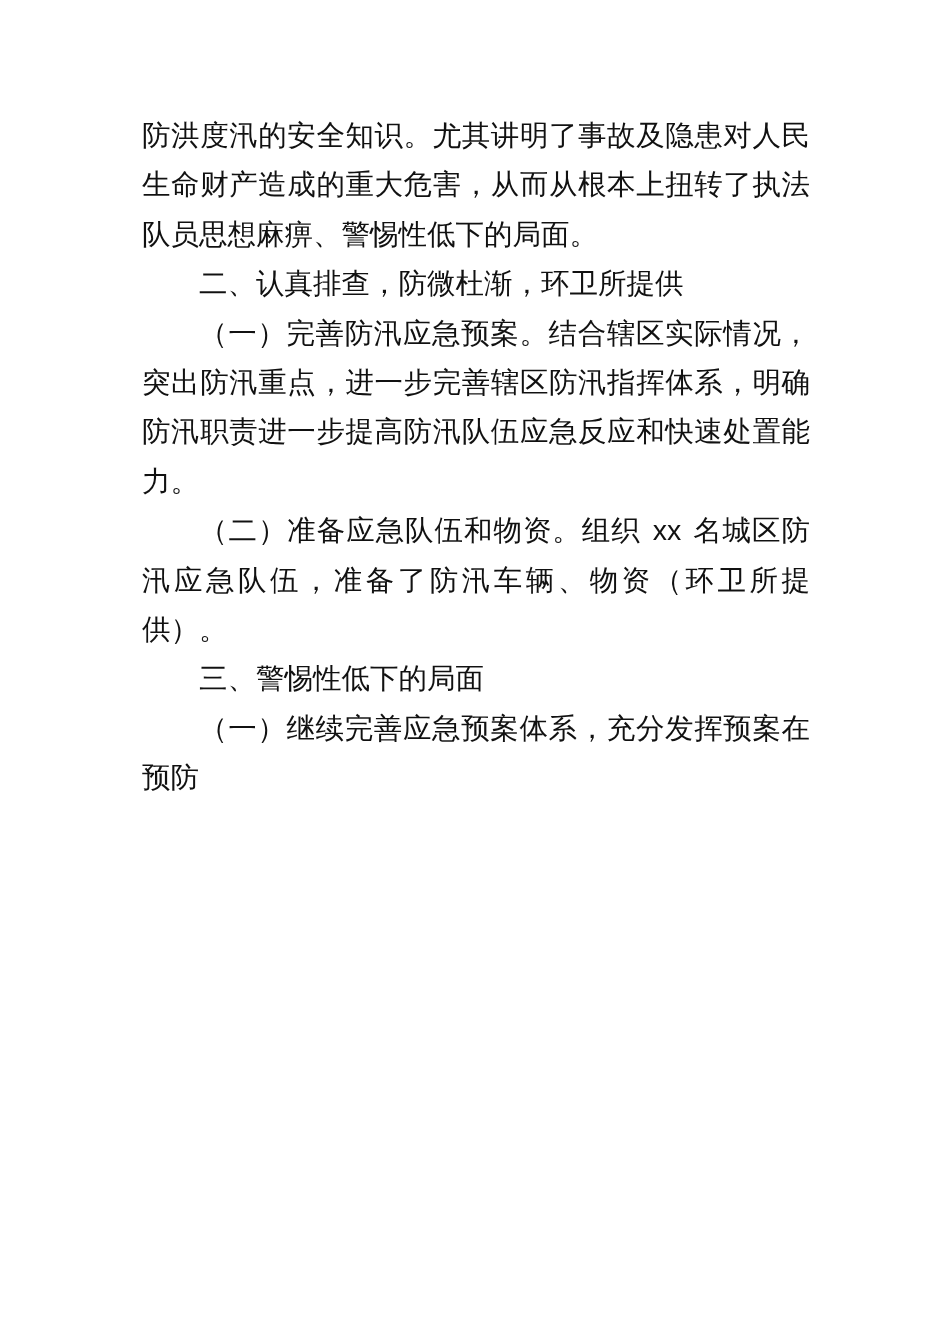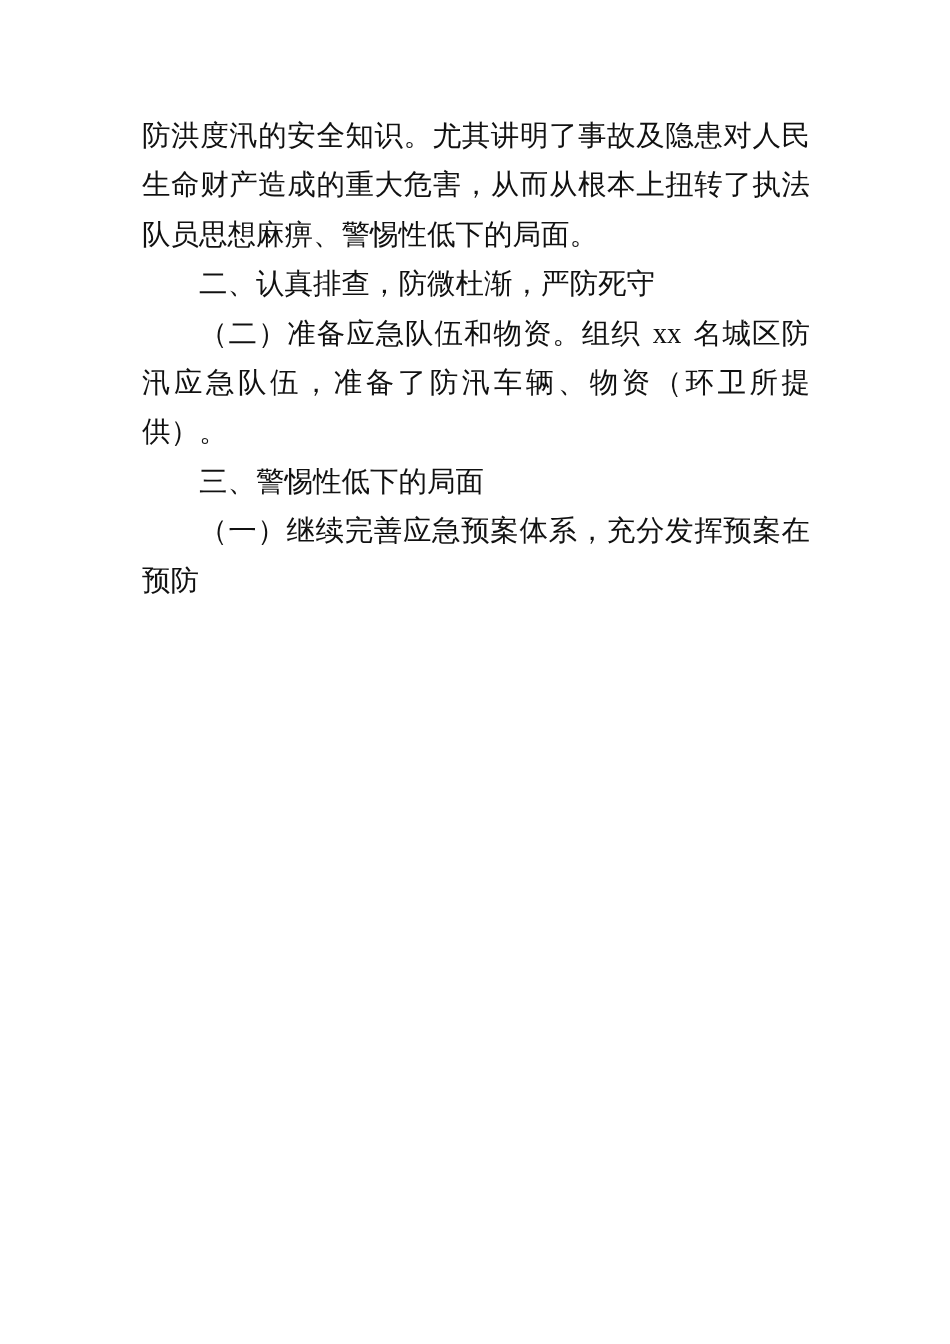--- a/index.html
+++ b/index.html
@@ -51,28 +51,29 @@
 
   
   .para:after {
     content: "";
     display: inline-block;
     width: 100%;
   }
   .para.nojust:after { content: none; }
 
   .latin {
-    font-family: Liberation Serif, serif;
+    font-family: Liberation Sans, sans-serif;
     padding: 0 2px;
   }
 </style>
 </head>
 <body>
 
 <div id="page">
   <div id="doc-body">
       <p class="para nojust">防洪度汛的安全知识。尤其讲明了事故及隐患对人民生命财产造成的重大危害，从而从根本上扭转了执法队员思想麻痹、警惕性低下的局面。</p>
-      <p class="para indent nojust">二、认真排查，防微杜渐，严防死守</p>
+      <p class="para indent nojust">二、认真排查，防微杜渐，环卫所提供</p>
+      <p class="para indent nojust">（一）完善防汛应急预案。结合辖区实际情况，突出防汛重点，进一步完善辖区防汛指挥体系，明确防汛职责进一步提高防汛队伍应急反应和快速处置能力。</p>
       <p class="para indent nojust">（二）准备应急队伍和物资。组织 <span class="latin">xx</span> 名城区防汛应急队伍，准备了防汛车辆、物资（环卫所提供）。</p>
       <p class="para indent nojust">三、警惕性低下的局面</p>
       <p class="para indent nojust">（一）继续完善应急预案体系，充分发挥预案在预防</p>
     </div>
 </div>
 
 </body></html>

